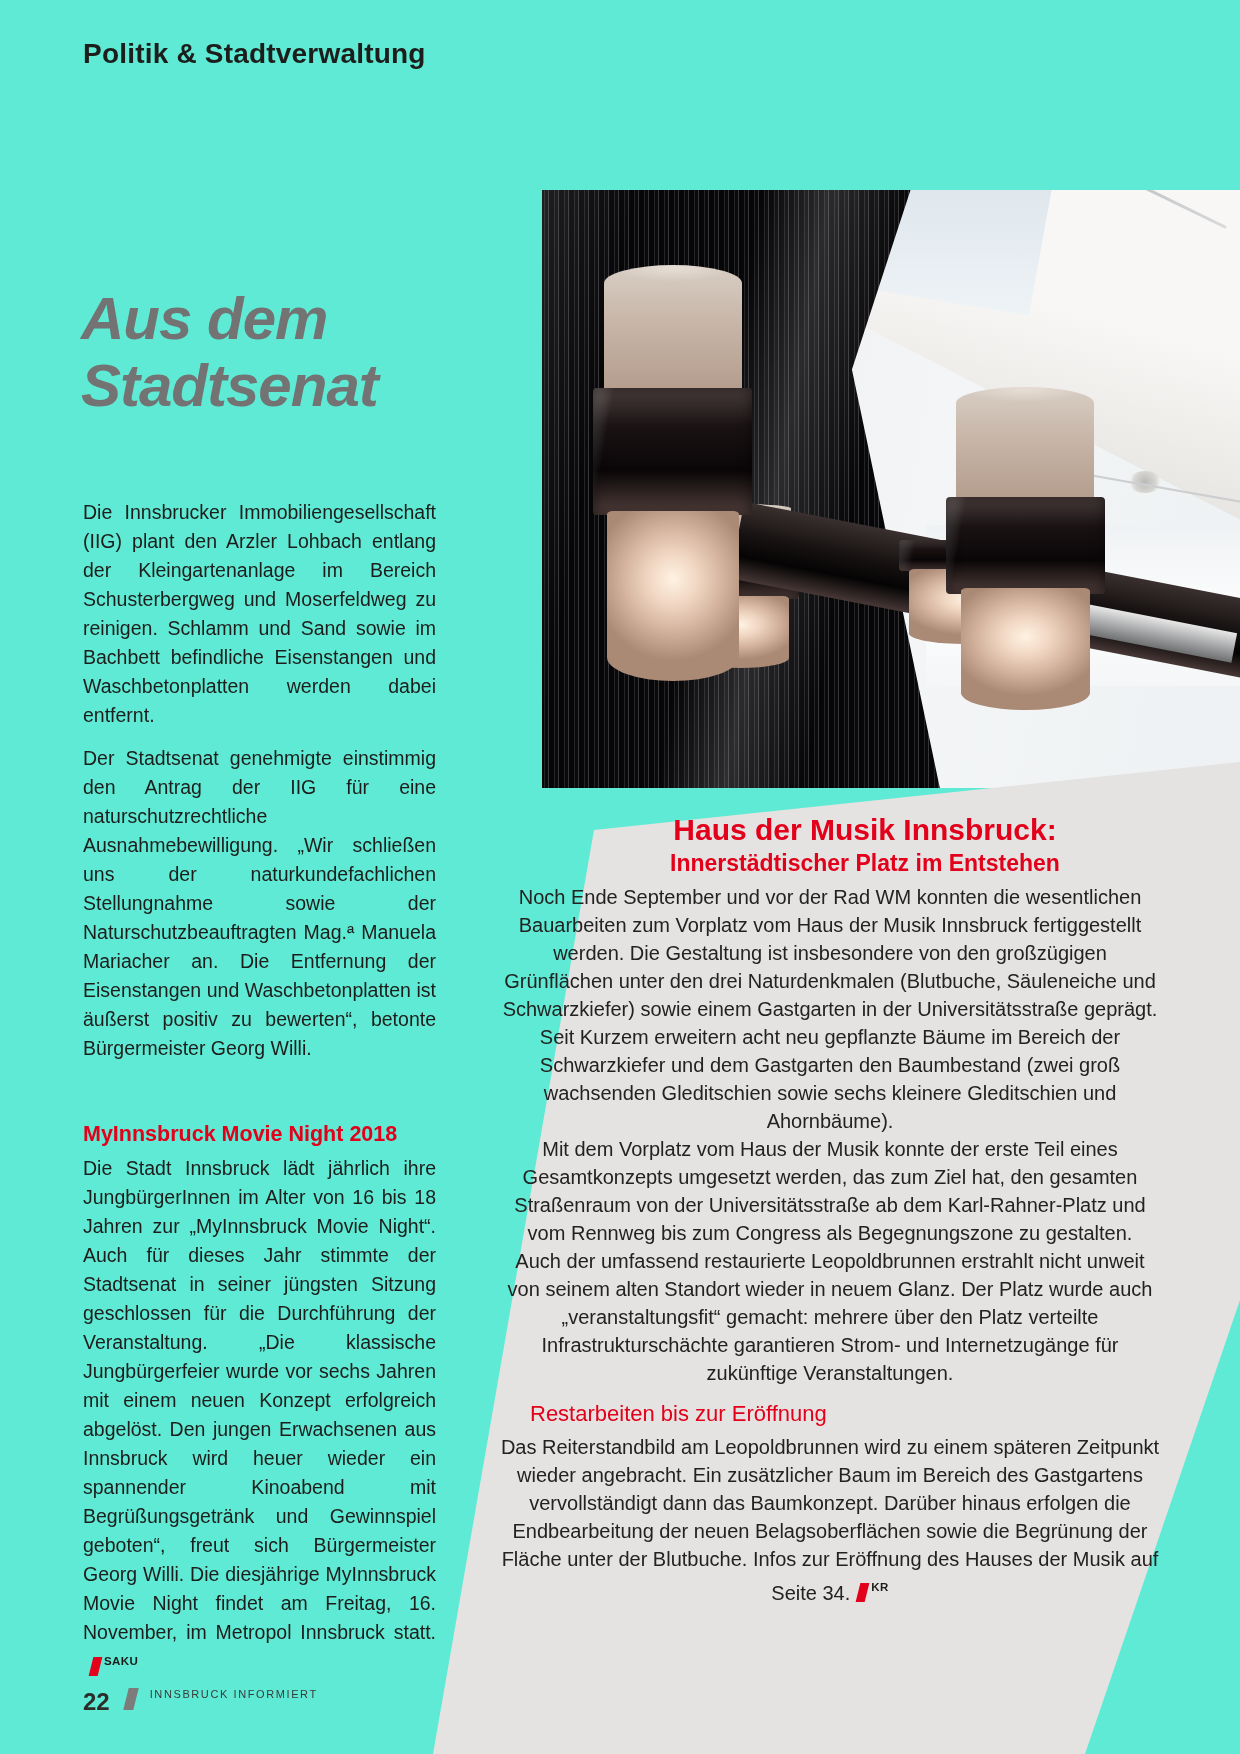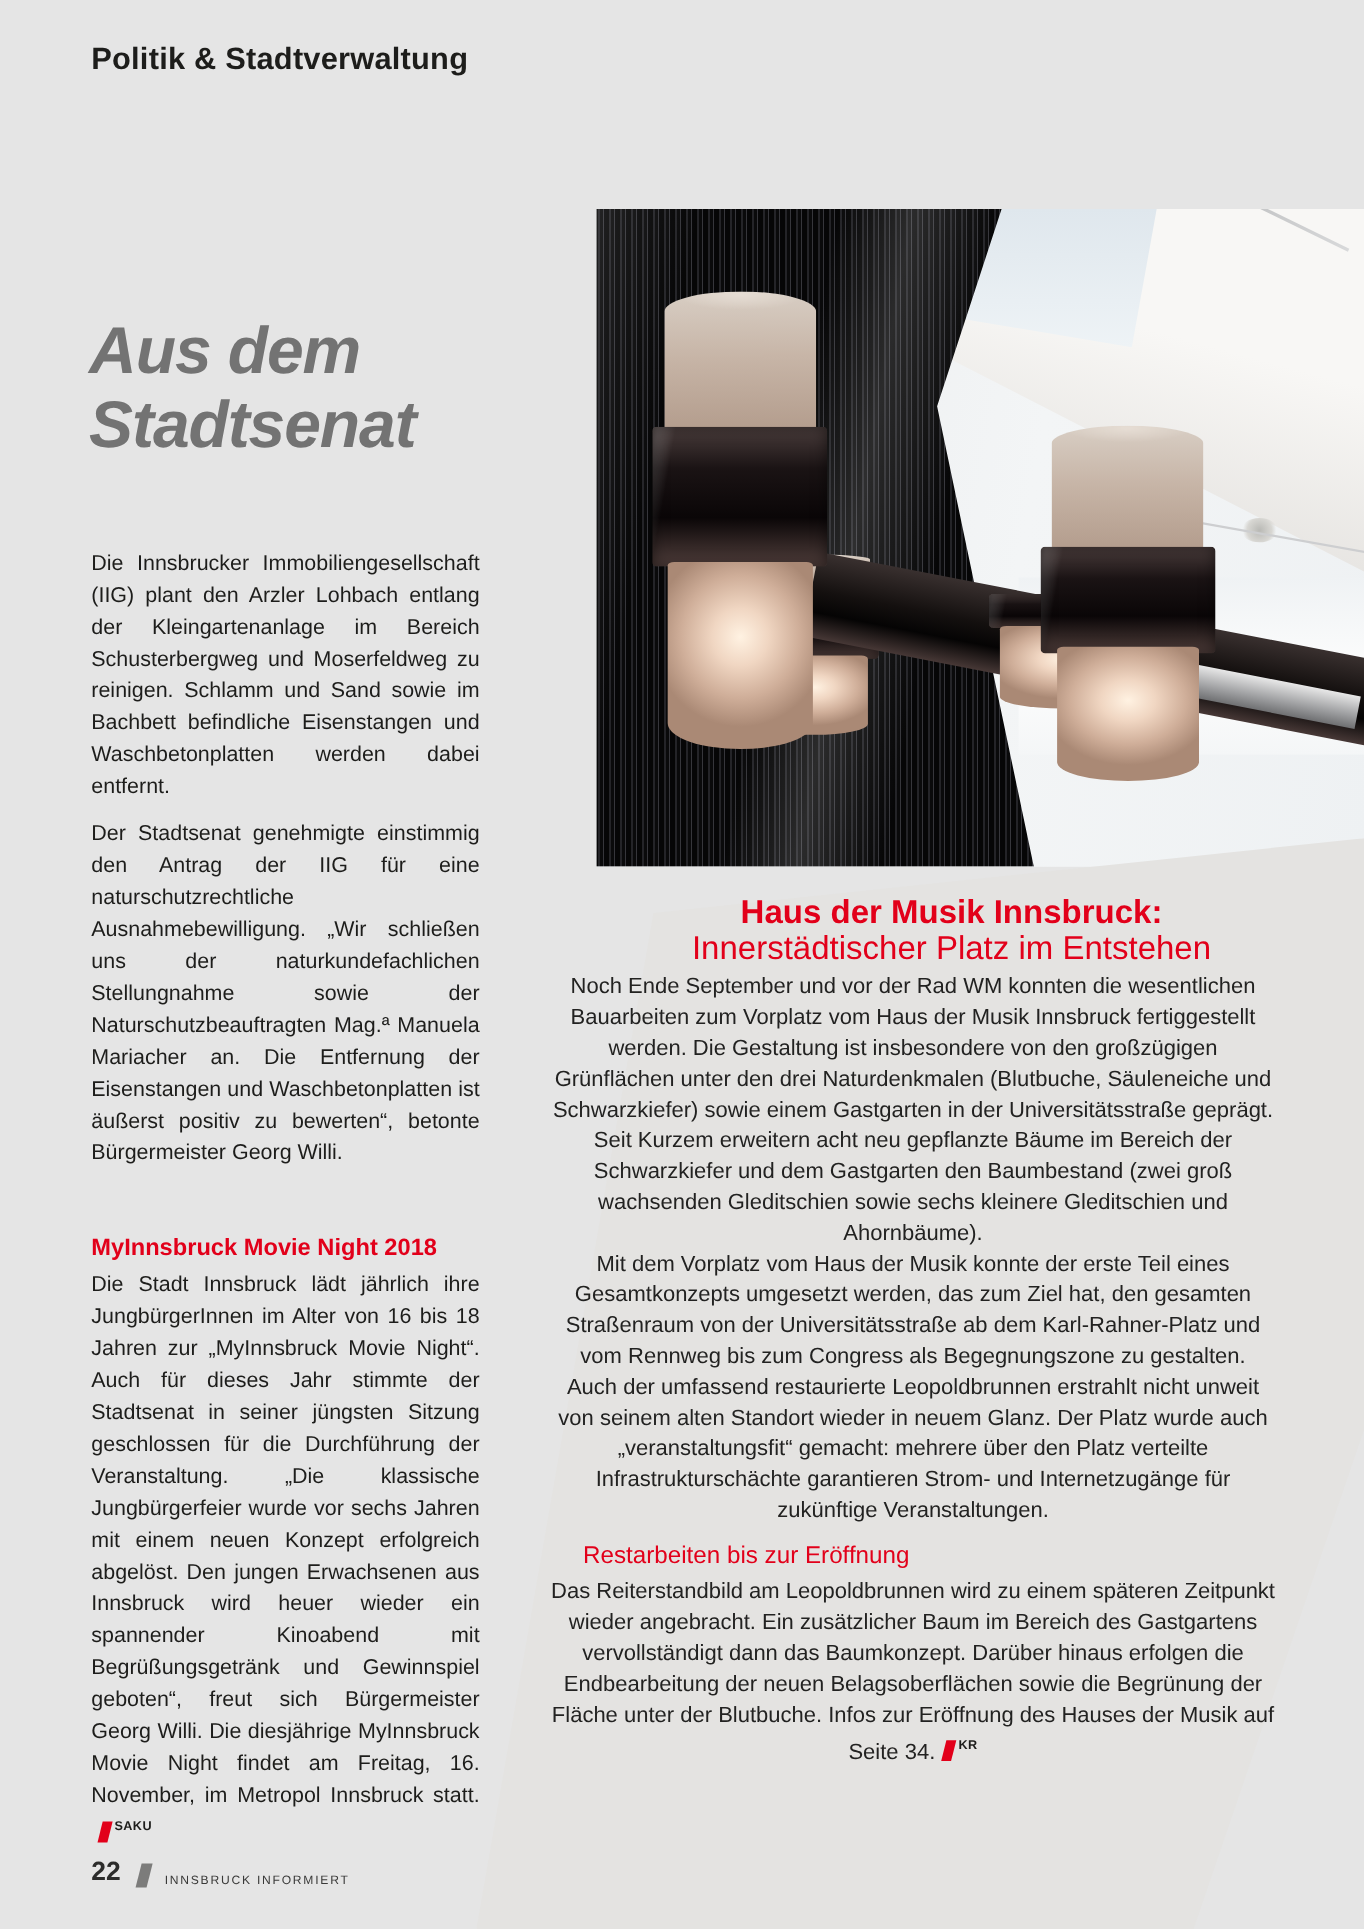--- a/index.html
+++ b/index.html
@@ -1,16 +1,16 @@
 <!DOCTYPE html>
 <html lang="de"><head>
 <meta charset="utf-8">
 <style>
   html,body{margin:0;padding:0;background:#ffffff;}
-  .page{position:relative;width:1240px;height:1754px;background:#e5e5e5;overflow:hidden;
+  .page{position:relative;width:1240px;height:1754px;background:#5eead4;overflow:hidden;
         font-family:"Liberation Sans","DejaVu Sans",sans-serif;color:#1d1d1b;}
 
   
   .section-label{position:absolute;left:83px;top:38px;font-size:28px;font-weight:bold;
                  letter-spacing:.2px;color:#1d1d1b;}
 
   
   .page-title{position:absolute;left:81px;top:285px;font-size:60px;line-height:67px;
               font-weight:bold;font-style:italic;color:#737373;letter-spacing:-1px;}
 
@@ -82,28 +82,28 @@
   .lamp3 .glow{left:7%;width:86%;top:56%;height:44%;}
   .lamp4{left:51.5%;top:58.5%;width:18.5%;height:17.5%;}
   .lamp4 .band{left:-2%;width:104%;top:0;height:30%;}
   .lamp4 .glow{left:6%;width:88%;top:28%;height:72%;}
 
   
   .panel{position:absolute;left:0;top:750px;width:1240px;height:1004px;background:#e4e3e1;
          clip-path:polygon(594px 80px,1240px 12px,1240px 550px,1085px 1004px,433px 1004px);}
   .right-article{position:absolute;left:500px;top:812px;width:660px;text-align:center;}
   .ra-title{margin:0;padding-left:70px;font-size:30px;line-height:36px;font-weight:bold;color:#e2001a;}
-  .ra-subtitle{margin:0;padding-left:70px;font-size:30px;line-height:30px;font-weight:normal;color:#e2001a;}
+  .ra-subtitle{margin:0;padding-left:70px;font-size:23px;line-height:30px;font-weight:bold;color:#e2001a;}
   .ra-body{margin:5px 0 0 0;font-size:20px;line-height:28px;color:#222221;}
   .ra-body + .ra-body{margin-top:0;}
   .ra-subheading{margin:13px 0 3px 30px;font-size:22px;line-height:28px;font-weight:normal;
                  color:#e2001a;text-align:left;}
 
   
-  .footer{position:absolute;left:83px;top:1688px;display:flex;align-items:flex-end;}
+  .footer{position:absolute;left:83px;top:1688px;display:flex;align-items:flex-start;}
   .page-number{font-size:24px;font-weight:bold;color:#2c2c2b;}
   .footer-slash{display:inline-block;width:10px;height:22px;background:#7c7c7b;
                 transform:skewX(-14deg);margin:0 14px 0 16px;}
   .magazine-name{font-size:11px;font-weight:normal;letter-spacing:1.6px;color:#3a3a39;}
 </style>
 </head>
 <body>
 
 <div class="page">
 

